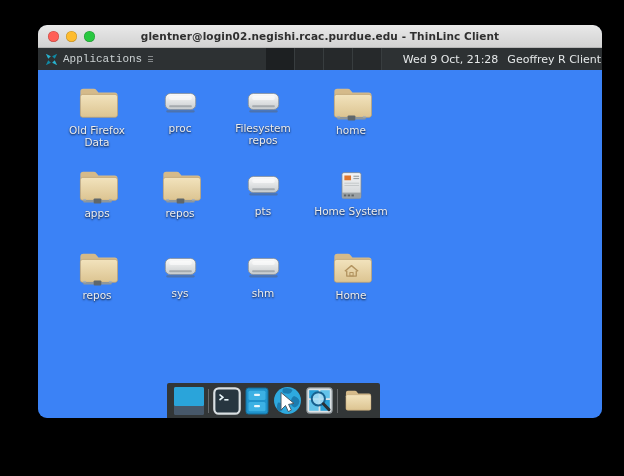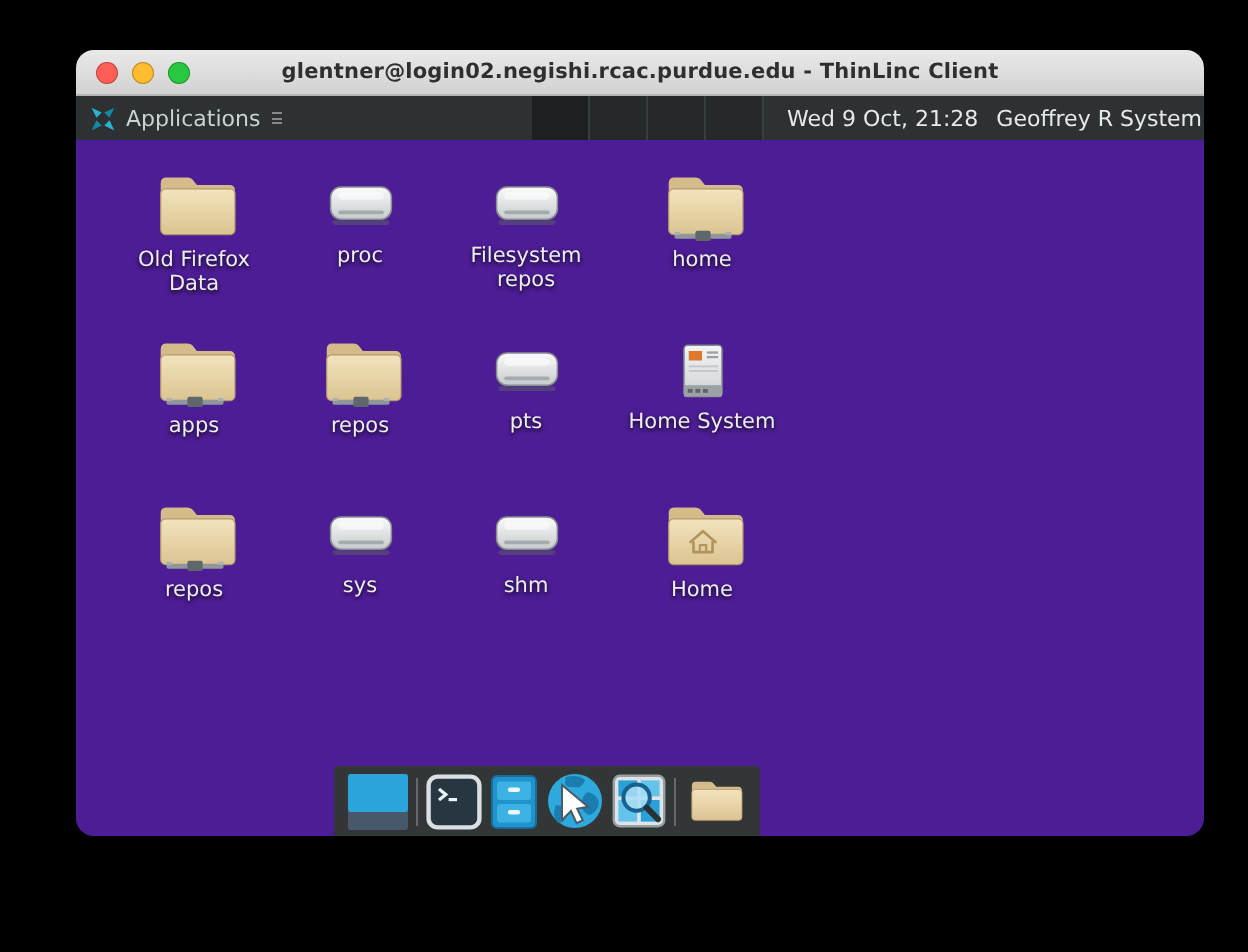--- a/index.html
+++ b/index.html
@@ -20,33 +20,33 @@
   }
   .title{font-size:10.5px;font-weight:bold;color:#2f2f2f;letter-spacing:.1px;}
   .lights{position:absolute;left:10px;top:0;height:100%;display:flex;align-items:center;gap:7px;}
   .light{width:11px;height:11px;border-radius:50%;box-shadow:inset 0 0 0 .5px rgba(0,0,0,.25);}
   
   .panel{
     height:22px;background:#2d3133;position:relative;
     color:#d6dadc;font-size:11px;
   }
   .app-menu{position:absolute;left:0;top:0;height:100%;display:flex;align-items:center;gap:5px;padding:0 7px;}
-  .app-menu-label{color:#ccd2d4;}
+  .app-menu-label{color:#ccd2d4;font-family:Liberation Mono, monospace;}
   .menu-glyph{display:flex;flex-direction:column;gap:1.5px;opacity:.55;margin-left:1px;}
   .menu-glyph span{display:block;width:5px;height:1px;background:#cfd4d6;}
   .pager{position:absolute;left:228px;top:0;height:100%;display:flex;}
   .ws{width:29px;height:100%;background:#26292b;border-right:1px solid #383d3f;box-sizing:border-box;}
   .ws.active{background:#1d2022;}
   .clock-area{
     position:absolute;left:347px;right:0;top:0;height:100%;
     display:flex;align-items:center;justify-content:flex-end;gap:9px;
     white-space:nowrap;overflow:hidden;padding-right:1px;color:#e6e9ea;
   }
   
-  .desktop{position:absolute;left:0;right:0;top:45px;bottom:0;background:#4c1d95;}
+  .desktop{position:absolute;left:0;right:0;top:45px;bottom:0;background:#3b82f6;}
   .cell{position:absolute;width:78px;text-align:center;}
   .cell svg.main{display:block;margin:0 auto;}
   .cell .label{
     margin-top:1px;font-size:10.5px;line-height:1.18;color:#ededed;
     text-shadow:0 1px 2px rgba(0,0,0,.9);
   }
   
   .dock{
     position:absolute;left:129px;bottom:0;height:35px;background:#323637;
     display:flex;align-items:center;gap:4px;padding:0 7px;border-radius:2px 2px 0 0;
@@ -148,21 +148,21 @@
         </span>
     </div>
     <div class="pager">
       <span class="ws active"></span>
       <span class="ws"></span>
       <span class="ws"></span>
       <span class="ws"></span>
     </div>
     <div class="clock-area">
       <span>Wed  9 Oct, 21:28</span>
-      <span>Geoffrey R System</span>
+      <span>Geoffrey R Client</span>
     </div>
   </div>
 
   <div class="desktop">
 
     <div class="cell" style="left:20px;top:13px">
       <svg class="main" width="47" height="40" viewBox="0 0 48 42">
           <use href="#sym-folder"></use>
         </svg>
       <div class="label">Old Firefox Data</div>

